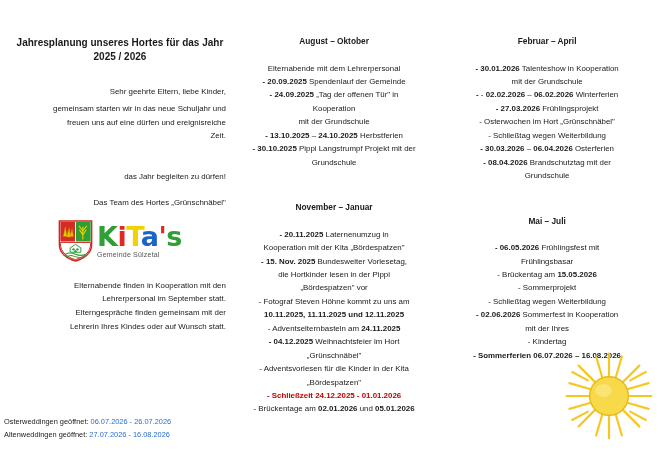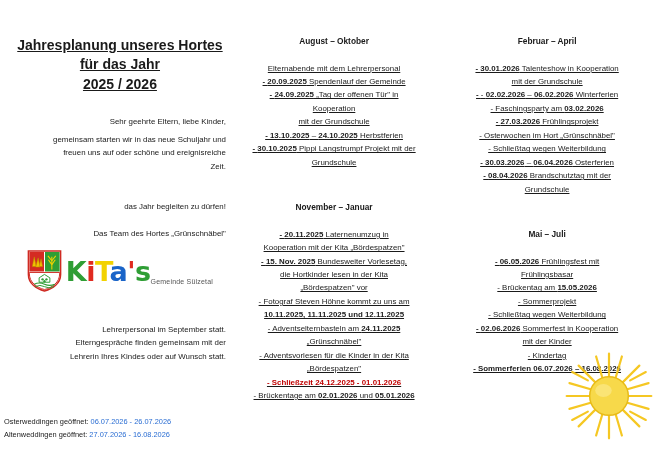--- a/index.html
+++ b/index.html
@@ -27,26 +27,25 @@
   }
   .col {
     box-sizing: border-box;
     position: relative;
   }
   .col-left   { width: 232px; padding: 0 8px; }
   .col-mid    { width: 204px; padding: 0 4px; }
   .col-right  { width: 230px; padding: 0 4px; }
 
   .heading {
-    font-size: 14px;
+    font-size: 10px;
     font-weight: bold;
     text-align: center;
     line-height: 1.38;
     margin: 0 0 2px 0;
-    text-decoration: underline;
   }
   .season-heading {
     font-size: 8.3px;
     font-weight: bold;
     text-align: center;
     line-height: 1.4;
     margin: 0 0 9px 0;
   }
   .para {
     font-size: 7.9px;
@@ -55,21 +54,20 @@
     margin: 0;
   }
   .spacer-lg { height: 19px; }
   .spacer-md { height: 13px; }
   .spacer-xs { height: 4px; }
 
   ul.events {
     list-style: none;
     margin: 14px;
     padding: 0;
-    text-decoration: underline;
   }
   ul.events li {
     font-size: 7.9px;
     text-align: center;
     line-height: 1.70;
     margin: 0;
     padding: 0;
   }
   .b { font-weight: bold; }
   .red { color: #c00000; }
@@ -84,22 +82,22 @@
     margin-bottom: 4px;
   }
   .logo {
     display: flex;
     align-items: center;
     gap: 4px;
   }
   .crest { width: 35px; height: 42px; display:block; }
   .logo-text {
     display: flex;
-    flex-direction: row;
-    align-items: flex-end;
+    flex-direction: column;
+    align-items: flex-start;
     line-height: 1;
   }
   .kita-word {
     font-family: "DejaVu Sans", sans-serif;
     font-size: 27px;
     font-weight: bold;
     letter-spacing: -0.5px;
     line-height: 1;
     display: block;
   }
@@ -151,21 +149,21 @@
     </div>
 
     <div class="spacer-lg"></div>
 
     <div class="para">Sehr geehrte Eltern, liebe Kinder,</div>
 
     <div class="spacer-xs"></div>
 
     <div class="para">
       <span>gemeinsam starten wir in das neue Schuljahr und</span><br>
-      <span>freuen uns auf oder schöne und ereignisreiche</span><br>
+      <span>freuen uns auf eine dürfen und ereignisreiche</span><br>
       <span>Zeit.</span>
     </div>
 
     <div class="spacer-md"></div>
 
     <div class="para">
       <br>
       <span>das Jahr begleiten zu dürfen!</span>
     </div>
 
@@ -204,21 +202,21 @@
         <div class="logo-text">
           <span class="kita-word"><span class="c-green">K</span><span class="c-red">i</span><span class="c-yellow">T</span><span class="c-blue">a</span><span class="c-red">'</span><span class="c-green">s</span></span>
           <span class="logo-sub">Gemeinde Sülzetal</span>
         </div>
       </div>
     </div>
 
     <div class="spacer-md"></div>
 
     <div class="para">
-      <br>
+      <span>Elternabende finden in Kooperation mit den</span><br>
       <span>Lehrerpersonal im September statt.</span><br>
       <span>Elterngespräche finden gemeinsam mit der</span><br>
       <span>Lehrerin Ihres Kindes oder auf Wunsch statt.</span>
     </div>
 
     <div class="spacer-md"></div>
 
   </div>
 
   <div class="col col-mid">
@@ -234,60 +232,60 @@
         <li>Grundschule</li>
       </ul>
 
     <div class="spacer-lg"></div>
 
     <div class="season-heading">November – Januar</div>
     <ul class="events">
         <li><span class="b">-      </span><span class="b">20.11.2025</span> Laternenumzug in</li>
         <li>Kooperation mit der Kita „Bördespatzen"</li>
         <li><span class="b">-    </span><span class="b">15. Nov. 2025</span> Bundesweiter Vorlesetag,</li>
-        <li>die Hortkinder lesen in der Kita</li>
+        <li>die Hortkinder lesen in der Pippi</li>
         <li>„Bördespatzen" vor</li>
         <li>-    Fotograf Steven Höhne kommt zu uns am</li>
         <li><span class="b">10.11.2025, 11.11.2025 und 12.11.2025</span></li>
         <li>- Adventselternbasteln am <span class="b">24.11.2025</span></li>
+        <li><span class="b">- </span><span class="b">04.12.2025</span> Weihnachtsfeier im Hort</li>
         <li>„Grünschnäbel"</li>
         <li>- Adventsvorlesen für die Kinder in der Kita</li>
         <li>„Bördespatzen"</li>
         <li><span class="red b">- Schließzeit 24.12.2025 - 01.01.2026</span></li>
         <li>- Brückentage am <span class="b">02.01.2026</span> und <span class="b">05.01.2026</span></li>
       </ul>
   </div>
 
   <div class="col col-right">
 
     <div class="season-heading">Februar – April</div>
     <ul class="events">
         <li><span class="b">-      </span><span class="b">30.01.2026</span> Talenteshow in Kooperation</li>
         <li>mit der Grundschule</li>
         <li><span class="b">-    </span>- <span class="b">02.02.2026</span> – <span class="b">06.02.2026</span> Winterferien</li>
-        <li>-      Faschingsparty am <span class="b">03.02.2026</span></li>
         <li><span class="b">-       </span><span class="b">27.03.2026</span> Frühlingsprojekt</li>
         <li>-    Osterwochen im Hort „Grünschnäbel"</li>
         <li>-    Schließtag wegen Weiterbildung</li>
         <li><span class="b">-    </span><span class="b">30.03.2026</span> – <span class="b">06.04.2026</span> Osterferien</li>
         <li><span class="b">-    </span><span class="b">08.04.2026</span> Brandschutztag mit der</li>
         <li>Grundschule</li>
       </ul>
 
     <div class="spacer-lg"></div>
 
     <div class="season-heading">Mai – Juli</div>
     <ul class="events">
         <li><span class="b">-     </span><span class="b">06.05.2026</span> Frühlingsfest mit</li>
         <li>Frühlingsbasar</li>
         <li>-    Brückentag am <span class="b">15.05.2026</span></li>
         <li>- Sommerprojekt</li>
         <li>- Schließtag wegen Weiterbildung</li>
         <li><span class="b">- </span><span class="b">02.06.2026</span> Sommerfest in Kooperation</li>
-        <li>mit der Kinder</li>
+        <li>mit der Ihres</li>
         <li>- Kindertag</li>
         <li><span class="b">- Sommerferien 06.07.2026 – 16.08.2026</span></li>
       </ul>
   </div>
 
   <svg class="sun" viewBox="0 0 100 100" aria-hidden="true">
     <g stroke="#f5c518" stroke-width="2.4" stroke-linecap="round" fill="none" opacity="0.95">
       <path d="M50 30 L50 4"></path>
       <path d="M50 70 L50 96"></path>
       <path d="M30 50 L4 50"></path>

